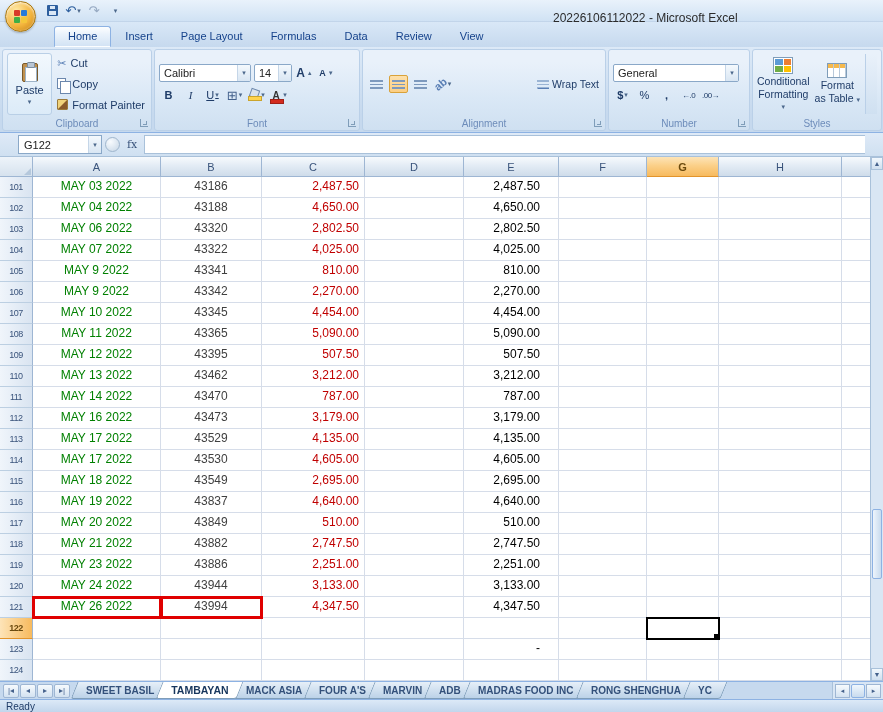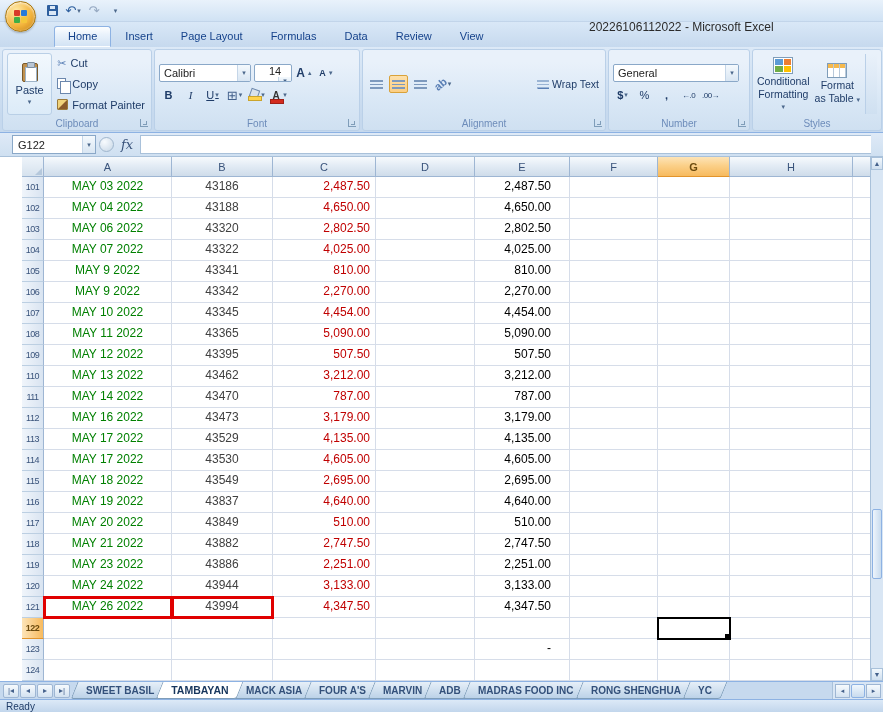--- a/index.html
+++ b/index.html
@@ -17,21 +17,21 @@
   .orb-glyph span { border-radius:1px; }
   .og1{background:#d83b2a;} .og2{background:#2a7ad8;} .og3{background:#3faf46;} .og4{background:#f5c63a;}
   .qat { position:absolute; left:42px; top:2px; display:flex; align-items:center; gap:1px; z-index:5; }
   .qbtn { width:20px; height:17px; display:flex; align-items:center; justify-content:center; border-radius:3px; }
   .icon-save { width:11px; height:11px; background:#2e5f9e; border-radius:1px; position:relative; }
   .icon-save::before { content:''; position:absolute; top:1px; left:3px; width:5px; height:3px; background:#dbe8f6; }
   .icon-save::after { content:''; position:absolute; bottom:1px; left:2px; width:7px; height:4px; background:#dbe8f6; }
   .glyph-undo { font-size:13px; color:#2e5f9e; line-height:1; }
   .glyph-redo { font-size:13px; color:#96a9c2; line-height:1; }
   .qdd { font-size:7px; color:#4c688c; margin-left:1px; }
-  .win-title { position:absolute; left:553px; top:20px; font-size:12px; color:#2b2b2b; white-space:nowrap;margin-left:36px; }
+  .win-title { position:absolute; left:553px; top:11px; font-size:12px; color:#2b2b2b; white-space:nowrap; }
 
   
   .tabrow { height:25px; flex:0 0 25px; background:linear-gradient(#d9e8f7,#c6d9ee); display:flex; align-items:flex-end; padding-left:46px; }
   .rtab { padding:3px 13px 4px; font-size:11px; color:#15428b; border:1px solid transparent; border-radius:3px 3px 0 0; white-space:nowrap; }
   .rtab.active { background:linear-gradient(#fdfeff,#e9f2fb 40%,#d3e3f4); border-color:#8db2e3; border-bottom-color:transparent; font-weight:normal; color:#15428b; }
 
   
   .ribbon { height:86px; flex:0 0 86px; background:linear-gradient(#dce9f7,#c6d9ee 80%); border-bottom:1px solid #8db2e3; display:flex; padding:1px 0 0 1px; }
   .rgroup { display:flex; flex-direction:column; flex:0 0 auto; border:1px solid #bad0e8; border-radius:3px; margin:1px;
             background:linear-gradient(#e9f1fa 15%,#dae8f6 60%,#cfe0f1); overflow:hidden; }
@@ -51,21 +51,21 @@
   .icon-scissors { font-size:11px; color:#5a7fb5; line-height:1; }
   .icon-copy { width:9px; height:11px; border:1px solid #6b87ad; background:#fff; position:relative; margin-right:2px; }
   .icon-copy::after { content:''; position:absolute; left:2px; top:2px; width:9px; height:11px; border:1px solid #6b87ad; background:#fff; }
   .icon-brush { width:11px; height:11px; background:linear-gradient(135deg,#f0d27a 45%,#8a5a2b 55%); border:1px solid #9b7a3a; border-radius:1px; }
 
   .g-font { width:206px; }
   .rows-2 { display:flex; flex-direction:column; gap:4px; justify-content:center; width:100%; }
   .frow { display:flex; align-items:center; gap:3px; }
   .combo { background:#fff; border:1px solid #8aa8c8; height:18px; display:flex; align-items:center; font-size:11px; color:#222; padding-left:4px; border-radius:2px; overflow:hidden; }
   .cdd { margin-left:auto; width:13px; height:100%; display:flex; align-items:center; justify-content:center; font-size:7px; color:#4c688c; border-left:1px solid #c5d6e8; background:linear-gradient(#f4f9fd,#d9e6f3); }
-  .w-font { width:92px; } .w-size { width:38px;flex-direction:column; } .w-general { width:126px; }
+  .w-font { width:92px; } .w-size { width:38px; } .w-general { width:126px; }
   .tbt { min-width:19px; height:18px; display:flex; align-items:center; justify-content:center; font-size:11px; color:#1f3c68; border:1px solid transparent; border-radius:2px; gap:1px; }
   .tbt.amber { background:linear-gradient(#fde0ab,#fbce83); border-color:#d9a23a; }
   .b-bold { font-weight:bold; } .b-italic { font-style:italic; font-family:"Liberation Serif",serif; } .b-under { text-decoration:underline; }
   .a-big { font-size:12px; font-weight:bold; } .a-sm { font-size:9px; font-weight:bold; }
   .tiny-up { font-size:6px; color:#4c688c; margin-left:1px; } 
   .ddv { font-size:7px; color:#4c688c; }
   .icon-borders { font-size:13px; color:#44618c; line-height:1; }
   .icon-fill { width:12px; height:12px; position:relative; }
   .icon-fill::before { content:''; position:absolute; left:2px; top:0; width:7px; height:7px; border:1px solid #6b87ad; transform:rotate(20deg); background:#d9e2ec; }
   .icon-fill::after { content:''; position:absolute; left:0; bottom:0; width:12px; height:3px; background:#ffd34d; border:1px solid #caa42c; }
@@ -88,39 +88,39 @@
   .g-styles { flex:1 1 auto; }
   .bigbt { width:66px; display:flex; flex-direction:column; align-items:center; justify-content:center; gap:2px; font-size:10.5px; color:#1f3c68; text-align:center; line-height:11px; border-radius:3px; }
   .cf-icon { width:20px; height:17px; display:grid; grid-template-columns:1fr 1fr; grid-template-rows:1fr 1fr; gap:1px; border:1px solid #7f9db9; background:#fff; padding:1px; }
   .cf-icon span:nth-child(1){background:#5b9bd5;} .cf-icon span:nth-child(2){background:#ed7d31;}
   .cf-icon span:nth-child(3){background:#70ad47;} .cf-icon span:nth-child(4){background:#ffc000;}
   .fat-icon { width:20px; height:15px; border:1px solid #7f9db9; background:linear-gradient(#f6b94d 0 4px,#fff 4px); position:relative; }
   .fat-icon::after { content:''; position:absolute; inset:0; background:repeating-linear-gradient(to right,transparent 0 5px,#b9c9da 5px 6px); }
   .sliver { flex:0 0 12px; border-left:1px solid #bad0e8; background:linear-gradient(#e9f1fa,#cfe0f1); margin:1px 0; }
 
   
-  .formulabar { height:24px; flex:0 0 24px; background:linear-gradient(#dfeaf7,#cfe0f1); border-bottom:1px solid #a9c1da; display:flex; align-items:center; padding:2px 12px; gap:3px; }
+  .formulabar { height:24px; flex:0 0 24px; background:linear-gradient(#dfeaf7,#cfe0f1); border-bottom:1px solid #a9c1da; display:flex; align-items:center; padding:2px 18px; gap:3px; }
   .namebox { width:84px; height:19px; background:#fff; border:1px solid #8aa8c8; display:flex; align-items:center; font-size:11px; color:#222; padding-left:5px; }
   .nb-dd { margin-left:auto; width:13px; height:100%; display:flex; align-items:center; justify-content:center; font-size:7px; color:#4c688c; border-left:1px solid #c5d6e8; background:linear-gradient(#f4f9fd,#d9e6f3); }
   .fb-circle { width:15px; height:15px; border-radius:50%; background:radial-gradient(circle at 35% 30%,#f8fbfe,#c6d6e6); border:1px solid #9fb6cd; }
-  .fx { font-family:"DejaVu Serif","Liberation Serif",serif; font-style:italic; font-size:13px; color:#39537b; padding:0 4px; }
+  .fx { font-family:"DejaVu Serif","Liberation Serif",serif; font-size:11px; color:#39537b; padding:0 4px; }
   .fb-input { flex:1; height:19px; background:#fff; border:1px solid #a9c1da; border-right:none; font-size:11px; padding-left:4px; }
 
   
   .gridwrap { flex:0 0 524px; height:524px; position:relative; background:#fff; overflow:hidden; }
   .colheaders { display:flex; height:20px; }
   .chead { flex:0 0 auto; height:20px; background:linear-gradient(#f7fafd,#e3ecf5 45%,#cfdcea); border-right:1px solid #9eb6d3; border-bottom:1px solid #9eb6d3; font-size:11px; color:#39537b; display:flex; align-items:center; justify-content:center; }
   .chead.sel { background:linear-gradient(#fde4b8,#fbd089 45%,#f7ba5e); border-bottom:1px solid #e2942c; color:#6b4a0e; font-weight:bold; }
   .corner { position:relative; background:linear-gradient(#eef4fa,#d6e2ee); }
   .corner::after { content:''; position:absolute; right:1px; bottom:1px; border-left:7px solid transparent; border-bottom:7px solid #b5c8dc; }
   .grow { display:flex; height:21px; }
   .cell { flex:0 0 auto; height:21px; background:#fff; border-right:1px solid #d6dde9; border-bottom:1px solid #d6dde9; font-size:12px; line-height:19px; overflow:hidden; white-space:nowrap; }
   .rhead { flex:0 0 auto; height:21px; background:linear-gradient(to right,#f0f5fb,#d9e4f1); border-right:1px solid #9eb6d3; border-bottom:1px solid #bccfe2; font-size:9px; color:#39537b; display:flex; align-items:center; justify-content:center; letter-spacing:-0.5px; }
   .rhead.sel { background:linear-gradient(to right,#fde4b8,#f7ba5e); border-bottom-color:#e2942c; color:#6b4a0e; font-weight:bold; }
-  .cw-rh { width:22px;margin-left:22px; } .cw-a { width:128px; } .cw-b { width:101px; } .cw-c { width:103px; } .cw-d { width:99px; }
+  .cw-rh { width:33px; } .cw-a { width:128px; } .cw-b { width:101px; } .cw-c { width:103px; } .cw-d { width:99px; }
   .cw-e { width:95px; } .cw-f { width:88px; } .cw-g { width:72px; } .cw-h { width:123px; } .cw-i { width:59px; }
   .col-a { text-align:center; color:var(--date-c,#008000); }
   .col-b { text-align:center; color:#404040; }
   .col-c { text-align:right; padding-right:5px; color:var(--amt-c,#c00000); }
   .col-e { text-align:right; padding-right:18px; color:var(--tot-c,#000); }
   .red-box { outline:3px solid var(--hl-c,#e00000); outline-offset:-2px; position:relative; z-index:3; }
   .active-cell { outline:2px solid #000; outline-offset:-1px; position:relative; z-index:4; }
   .active-cell::after { content:''; position:absolute; right:0; bottom:0; width:4px; height:4px; background:#000; border-left:1px solid #fff; border-top:1px solid #fff; }
 
   

